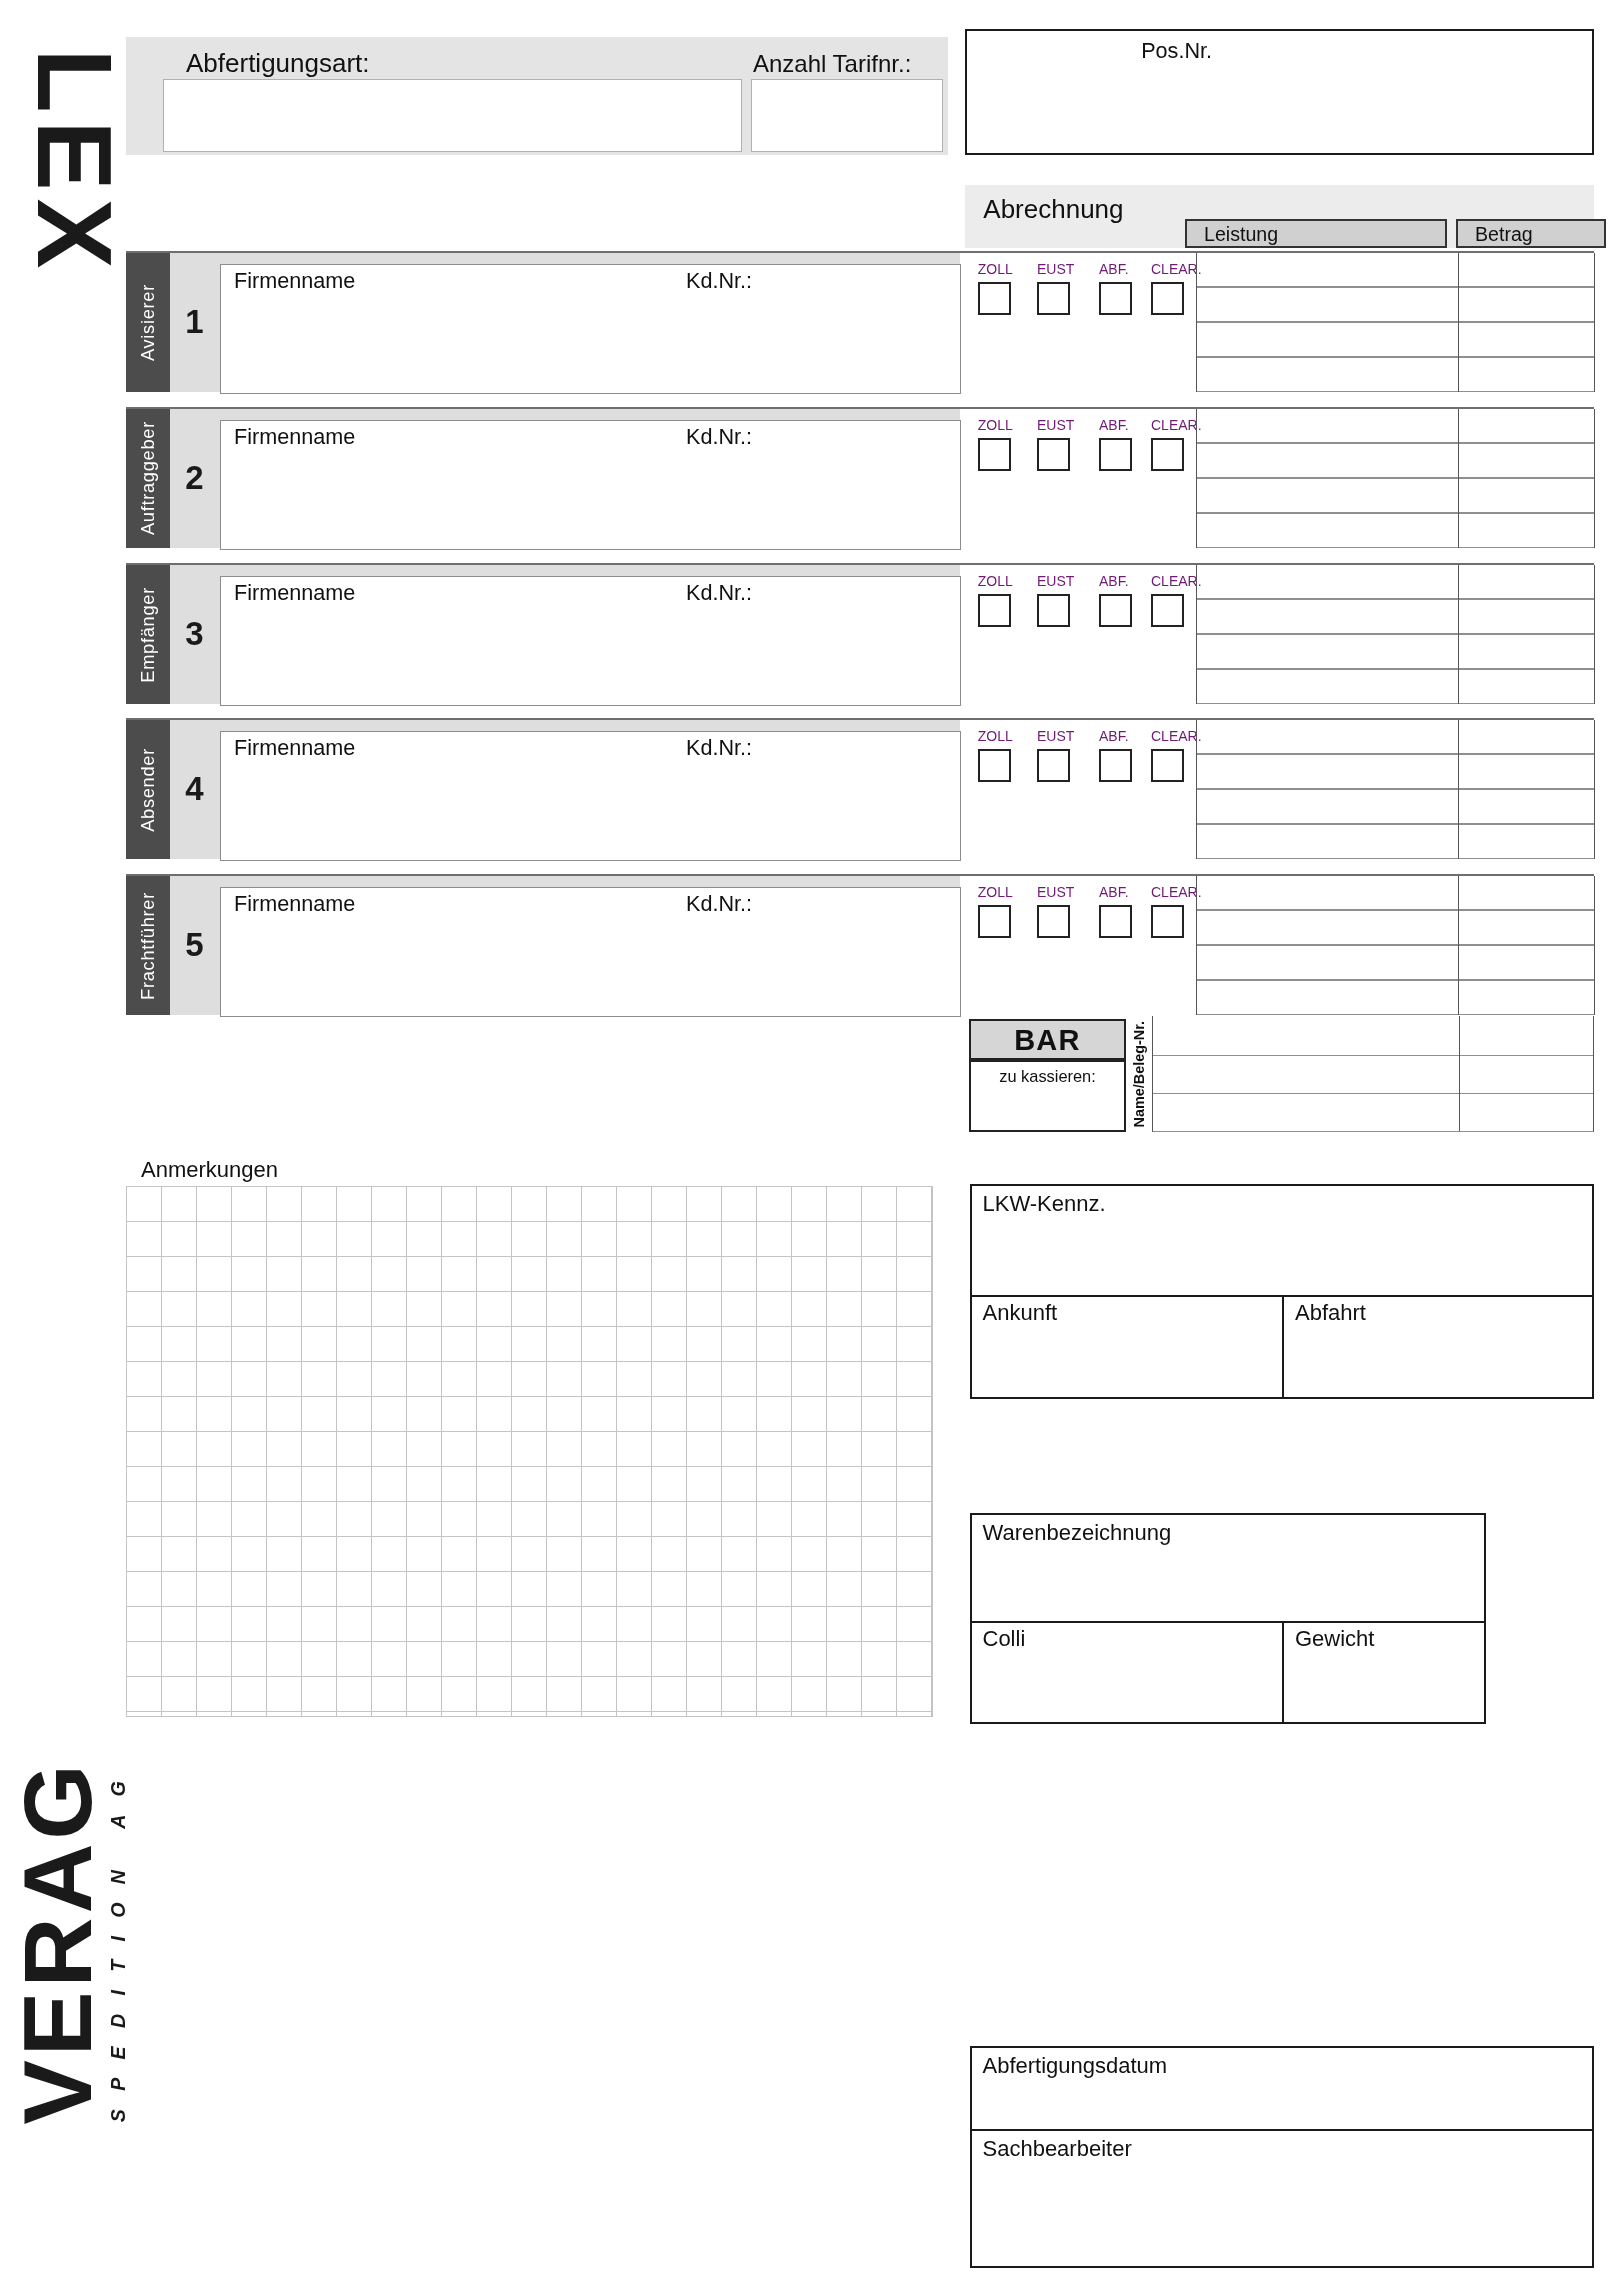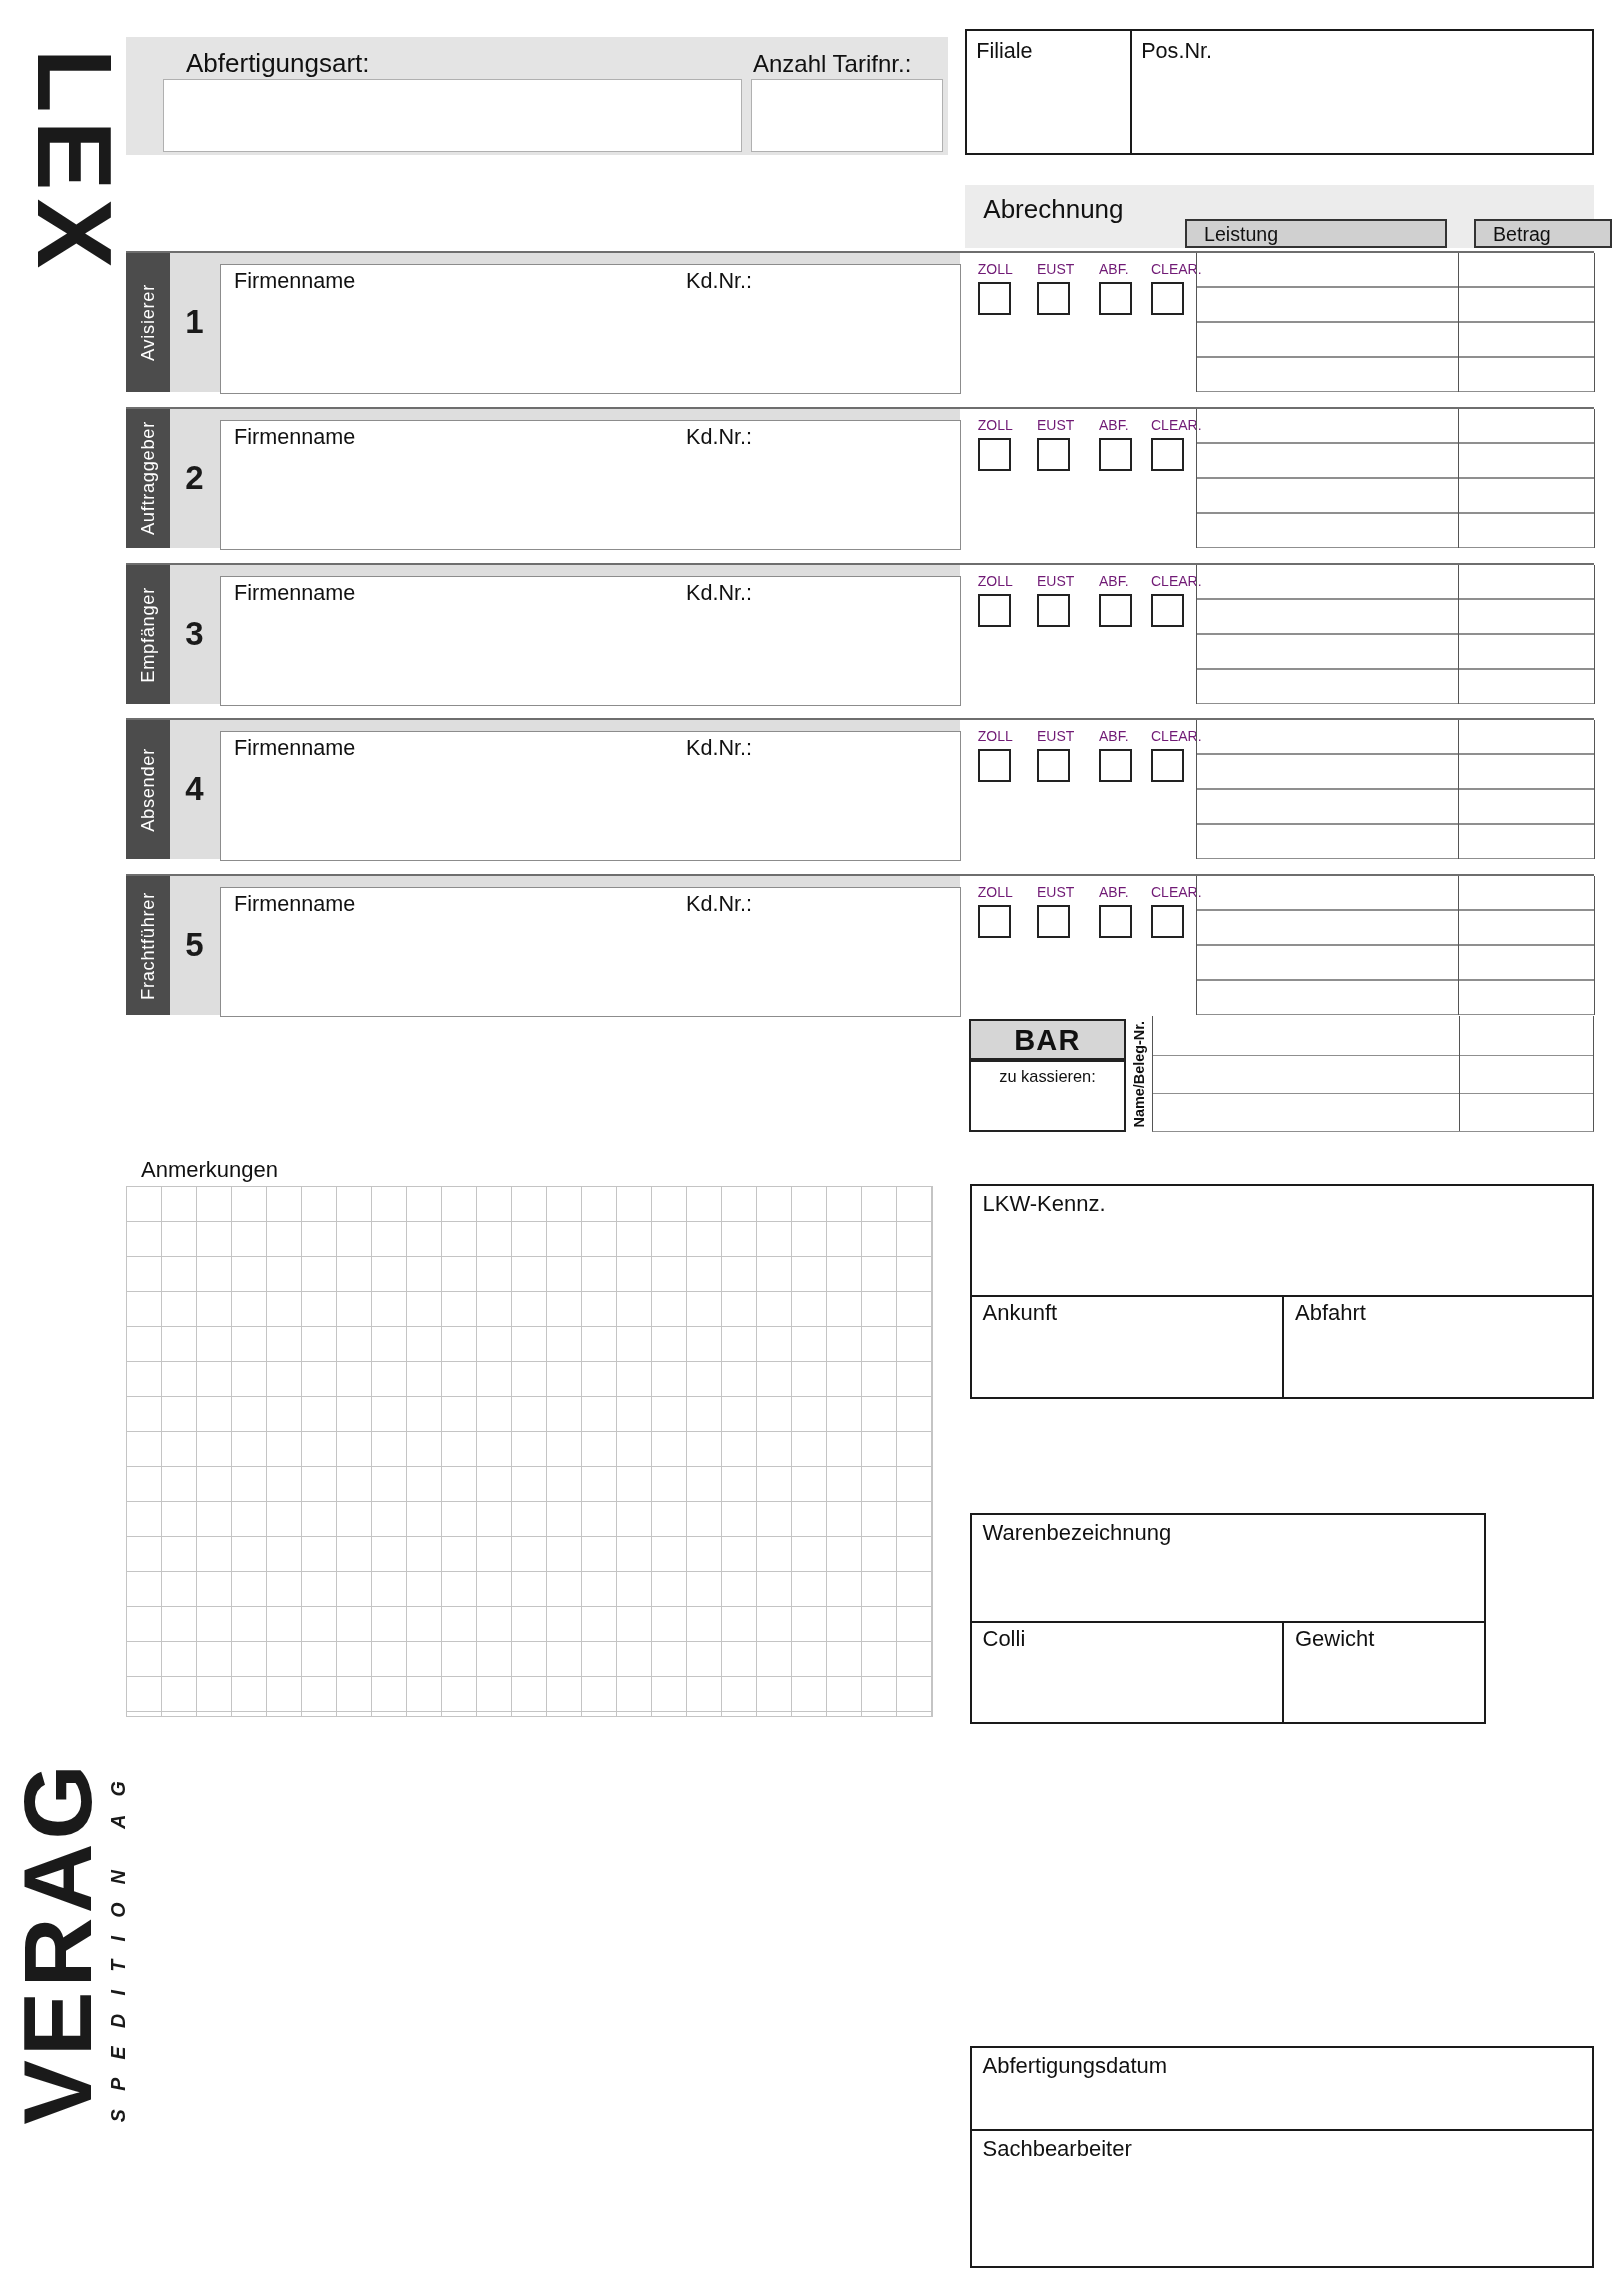--- a/index.html
+++ b/index.html
@@ -31,21 +31,21 @@
   .filiale-cell { position:absolute; left:0; top:0; width:163px; height:100%; border-right:2px solid #1a1a1a; }
   .posnr-cell { position:absolute; left:165px; top:0; right:12px; height:100%;border-radius:21px; }
   .filiale-box .lbl { position:absolute; left:9.2px; top:6.5px; font-size:21.6px; }
 
   
   .abrechnung-strip { left:965px; top:185px; width:629px; height:63px; background:#ececec; }
   .abrechnung-title { position:absolute; left:18.3px; top:9.2px; font-size:26px; }
   .col-hdr { position:absolute; top:34px; height:29.4px; background:#d0d0d0; border:2px solid #333;
              font-size:19.6px; line-height:26px; padding-left:17px; box-sizing:border-box; }
   .leistung-hdr { left:220px; width:262px; }
-  .betrag-hdr { left:509px; width:138px; }
+  .betrag-hdr { left:491px; width:150px; }
 
   
   .party-row { position:absolute; left:126px; width:1468px; height:139px; border-top:2.6px solid #6e6e6e; }
   .row-bg { position:absolute; left:0; top:0; width:834px; height:139px; background:#dedede; }
   .role-bar { position:absolute; left:0; top:0; width:44px; height:139px; background:#4c4c4c;
               display:flex; align-items:center; justify-content:center; }
   .role-text { writing-mode:vertical-rl; transform:rotate(180deg); color:#fff; font-size:18.3px; letter-spacing:0.7px; }
   .num-strip { position:absolute; left:44px; top:0; width:49px; height:139px; background:#dedede;
                text-align:center; padding-top:50px; box-sizing:border-box; font-size:33px; font-weight:bold; color:#1a1a1a; }
   .firm-box { position:absolute; left:94px; top:10.5px; width:739px; height:128px; background:#fff; border:1.3px solid #8c8c8c; }
@@ -118,23 +118,20 @@
   </div>
 
   <div class="box hdr-gray">
     <span class="abf-label">Abfertigungsart:</span>
     <div class="abf-input"></div>
     <span class="tarif-label">Anzahl Tarifnr.:</span>
     <div class="tarif-input"></div>
   </div>
 
   <div class="box filiale-box">
-    <div class="filiale-cell">
-      <span class="lbl">Filiale</span>
-    </div>
     <div class="posnr-cell">
       <span class="lbl">Pos.Nr.</span>
     </div>
   </div>
 
   <div class="box abrechnung-strip">
     <span class="abrechnung-title">Abrechnung</span>
     <div class="col-hdr leistung-hdr">Leistung</div>
     <div class="col-hdr betrag-hdr">Betrag</div>
   </div>

